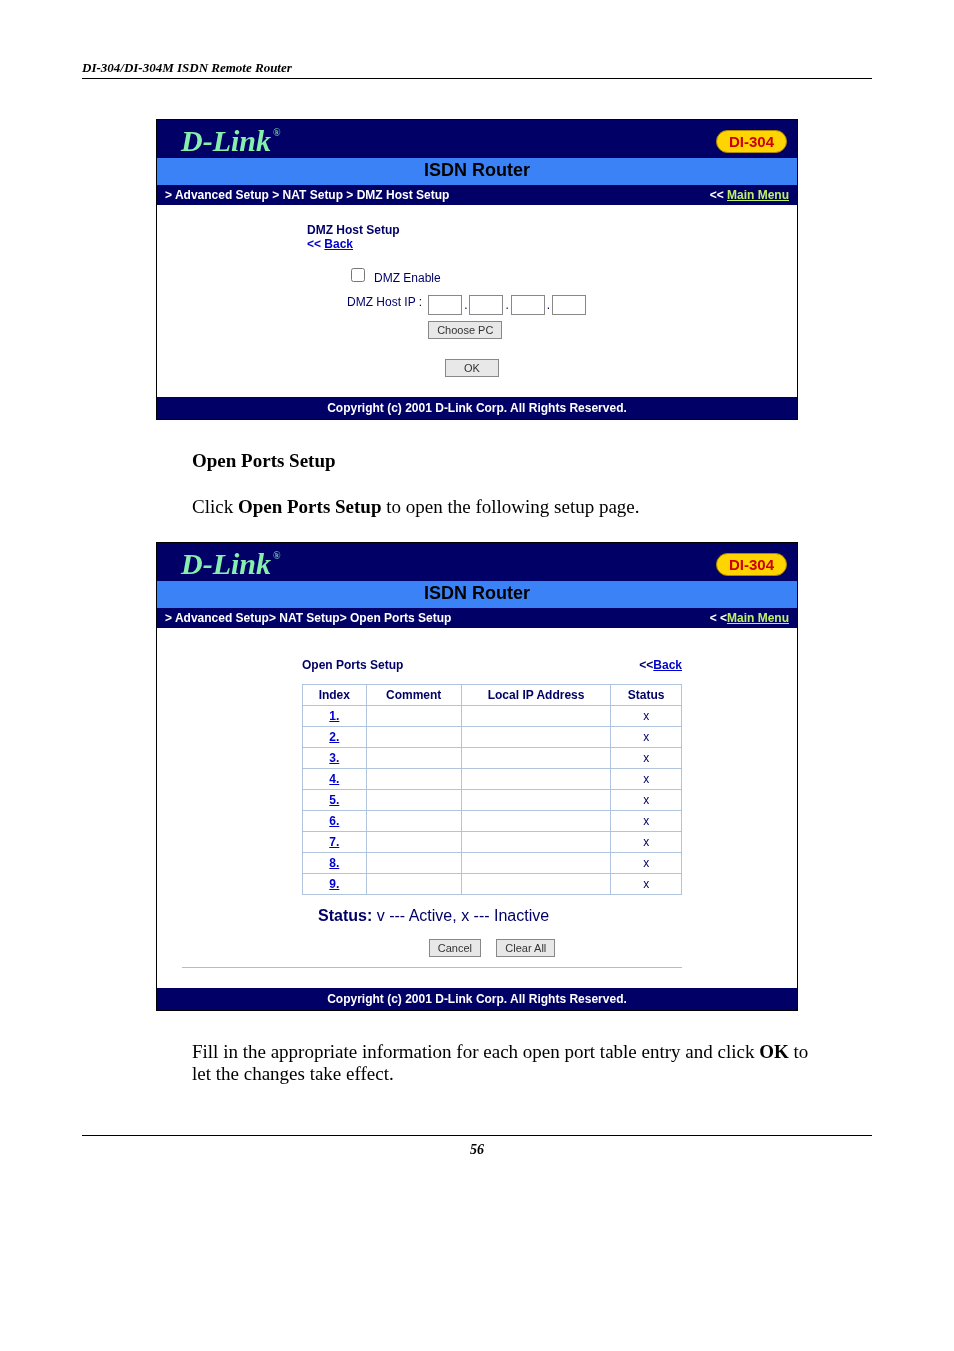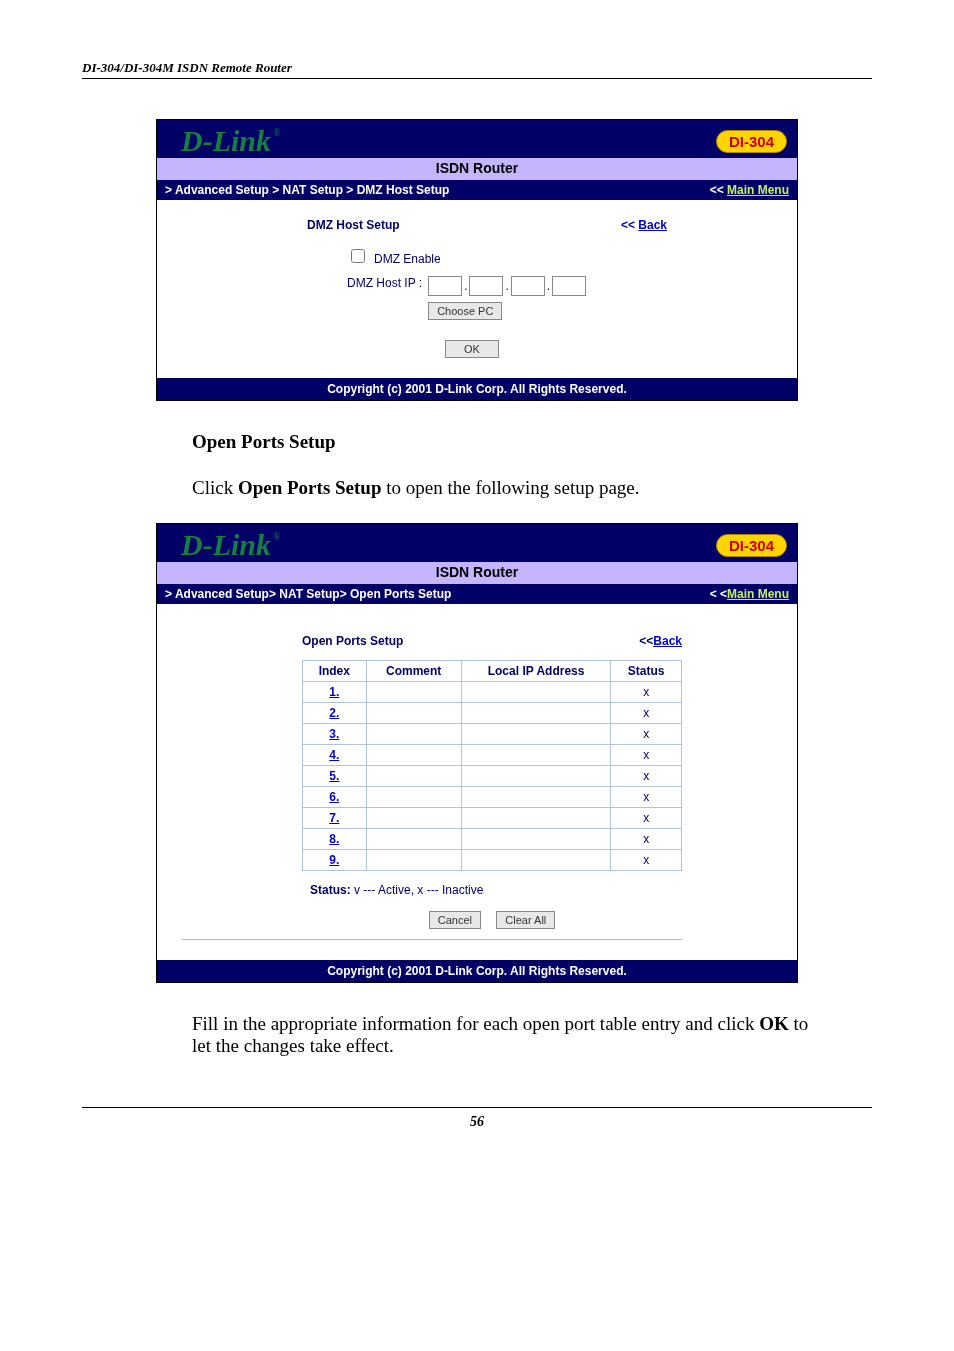--- a/index.html
+++ b/index.html
@@ -32,21 +32,21 @@
     border: 1px solid #000;
     font-family: Verdana, Arial, sans-serif;
     font-size: 12px;
     background: #fff;
   }
   .dlink-logo {
     font-family: "Times New Roman", serif;
     font-weight: bold;
     font-style: italic;
     font-size: 30px;
-    color: #15803d;
+    color: #86efac;
     padding-left: 14px;
     letter-spacing: 0;
     display: flex;
     align-items: flex-start;
   }
   .dlink-logo .reg {
     font-size: 10px;
     font-style: normal;
     font-weight: normal;
     margin-left: 2px;
@@ -61,24 +61,24 @@
   .di-badge {
     background: #ffd400;
     color: #c00;
     font-weight: bold;
     font-size: 15px;
     padding: 2px 12px;
     border-radius: 14px;
     border: 1px solid #a80;
   }
   .router-header2 {
-    background: #c4b5fd;
+    background: #3b82f6;
     color: #000;
     font-weight: bold;
-    font-size: 14px;
+    font-size: 18px;
     text-align: center;
     padding: 2px 0 4px 0;
     font-family: Arial, sans-serif;
   }
   .breadcrumb-row {
     background: #006;
     color: #fff;
     font-size: 12px;
     font-weight: bold;
     display: flex;
@@ -104,20 +104,21 @@
     font-family: Verdana, Arial, sans-serif;
     font-size: 12px;
   }
   .section-row {
     display: flex;
     justify-content: space-between;
     width: 360px;
     color: #006;
     font-weight: bold;
     margin-bottom: 14px;
+    flex-direction: column;
   }
   .section-row .back {
     color: #00c;
   }
   .section-row .back a {
     color: #00c;
     text-decoration: underline;
   }
   .form-area {
     margin-left: 40px;
@@ -189,22 +190,22 @@
   table.ports td.idx a {
     color: #00c;
     text-decoration: underline;
     font-weight: bold;
   }
   table.ports td.status {
     color: #006;
   }
   .status-legend {
     color: #006;
-    font-size: 12px;
-    margin: 12px 0 14px 8px;
+    font-size: 16px;
+    margin: 12px 0 14px 16px;
   }
   .status-legend b { font-weight: bold; }
   .btns-row {
     text-align: center;
     width: 380px;
     margin-bottom: 10px;
   }
   .btns-row .btn { margin: 0 6px; }
   .section-title2 {
     display: flex;

